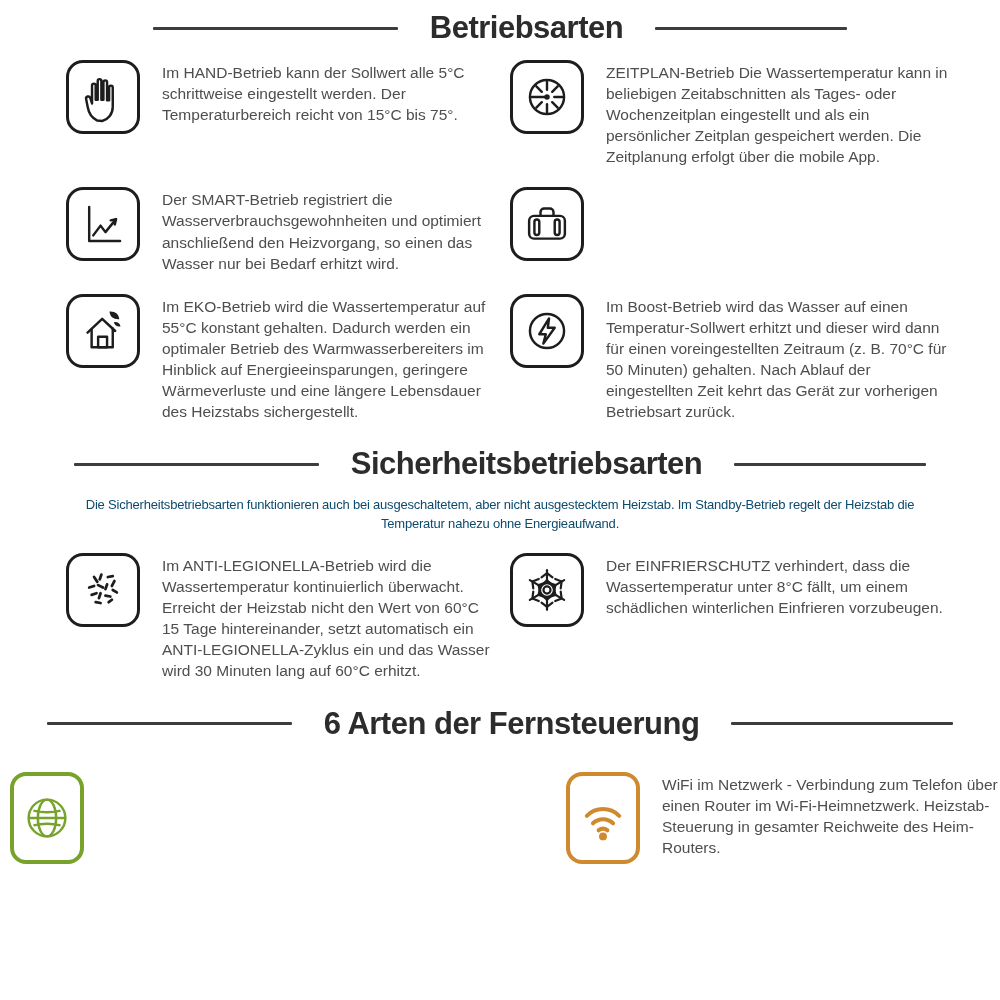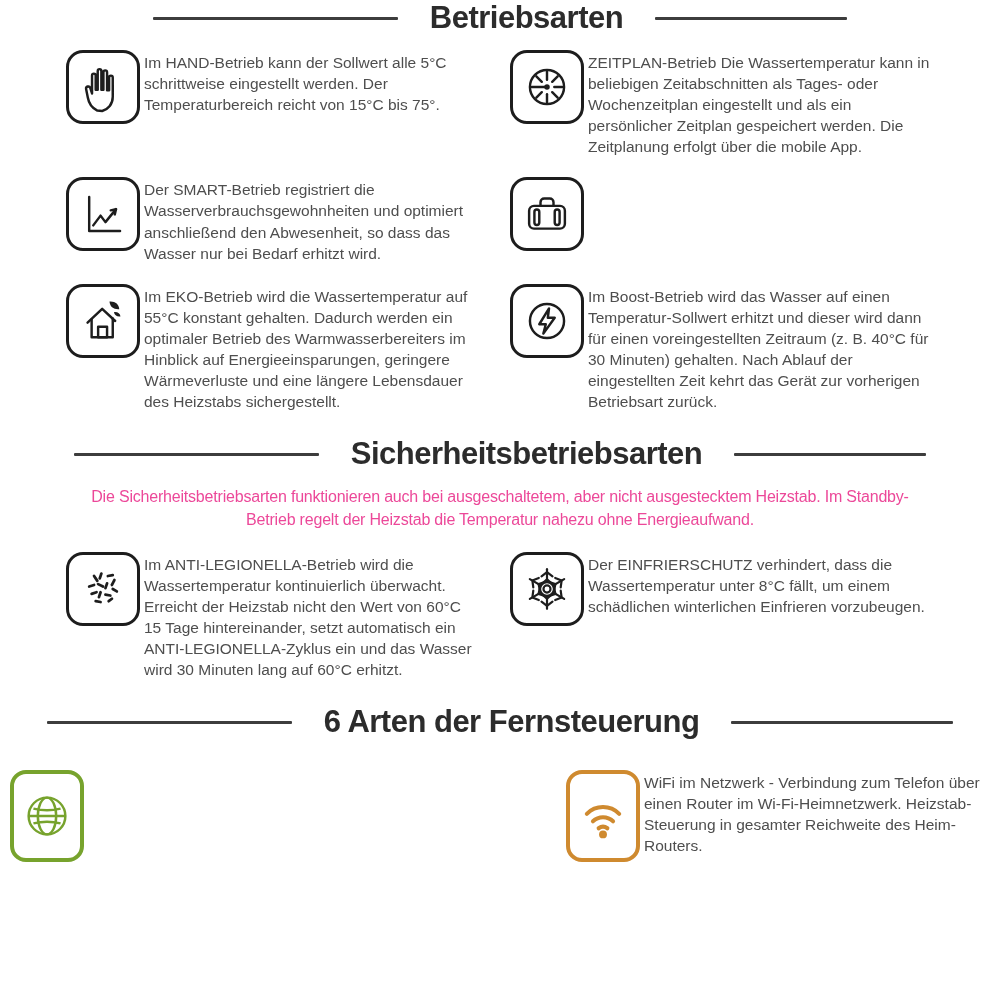--- a/index.html
+++ b/index.html
@@ -1,36 +1,36 @@
 <!DOCTYPE html>
 <html><head>
 <meta charset="utf-8">
 <style>
   html,body{margin:0;padding:0;background:#fff;}
   body{
     width:1000px;height:1000px;overflow:hidden;
     font-family:"Liberation Sans","DejaVu Sans",sans-serif;
     color:#4e4e4e;
   }
-  .page{width:1000px;height:1000px;background:#fff;box-sizing:border-box;}
+  .page{width:1000px;height:1000px;background:#fff;padding-top:10px;box-sizing:border-box;}
 
   
   .sect-title-row{display:flex;align-items:center;justify-content:center;gap:32px;margin:0 0 14px 0;}
   .sect-title-row h1{
     margin:0;font-size:31px;font-weight:700;color:#2c2c2c;letter-spacing:-0.5px;
     font-family:"Liberation Sans","DejaVu Sans",sans-serif;white-space:nowrap;
   }
   .rule{height:3px;background:#3d3d3d;border-radius:1px;}
   .rule-l{width:245px;}
   .rule-r{width:192px;}
   .rule-r-wide{width:222px;}
 
   
   .grid{display:grid;grid-template-columns:500px 500px;row-gap:20px;}
-  .item{display:flex;align-items:flex-start;gap:4px;}
+  .item{display:flex;align-items:flex-start;gap:22px;}
   .cell-l{padding-left:66px;box-sizing:border-box;}
   .cell-r{padding-left:10px;box-sizing:border-box;}
   .itext{margin:2px 0 0 0;font-size:15.5px;line-height:1.36;color:#4e4e4e;max-width:338px;}
   .cell-r .itext{max-width:350px;}
 
   
   .iconbox{
     width:74px;height:74px;flex-shrink:0;
     border:3.5px solid #1d1d1d;border-radius:17px;
     display:flex;align-items:center;justify-content:center;background:#fff;box-sizing:border-box;
@@ -44,21 +44,21 @@
     width:74px;height:92px;flex-shrink:0;border-radius:16px;background:#fff;
     display:flex;align-items:center;justify-content:center;box-sizing:border-box;
   }
   .cbox.blue{border:4px solid #2589ab;}
   .cbox.green{border:4px solid #77a32d;}
   .cbox.orange{border:4px solid #cf8a2f;}
 
   
   .intro{
     margin:4px auto 20px auto;max-width:860px;text-align:center;
-    font-size:16px;line-height:1.42;color:#ec4899;letter-spacing:-0.2px;
+    font-size:13px;line-height:1.42;color:#0c4a6e;letter-spacing:-0.2px;
   }
 
   .spacer-sm{height:16px;}
   .spacer-md{height:24px;}
 </style>
 </head>
 <body>
 
 <div class="page">
 
@@ -98,21 +98,21 @@
     </div>
 
     <div class="item cell-l">
       <div class="iconbox">
         <svg width="52" height="52" viewBox="0 0 64 64">
           <path class="stroke" d="M15 11 L15 53 L53 53"></path>
           <path class="stroke" d="M20 46 L29 34 L35 42 L48 26"></path>
           <path class="stroke" d="M41.5 27.5 L48 26 L46.5 32.5"></path>
         </svg>
       </div>
-      <p class="itext">Der SMART-Betrieb registriert die Wasserverbrauchsgewohnheiten und optimiert anschließend den Abwesenheit, so dass das Wasser nur bei Bedarf erhitzt wird.</p>
+      <p class="itext">Der SMART-Betrieb registriert die Wasserverbrauchsgewohnheiten und optimiert anschließend den Heizvorgang, so einen das Wasser nur bei Bedarf erhitzt wird.</p>
     </div>
 
     <div class="item cell-r">
       <div class="iconbox">
         <svg width="52" height="52" viewBox="0 0 64 64">
           <path class="stroke" d="M24 22 L24 17.5 C24 15 26 13 28.5 13 L35.5 13 C38 13 40 15 40 17.5 L40 22"></path>
           <rect class="stroke" x="10" y="22" width="44" height="28" rx="6"></rect>
           <rect class="stroke" x="16.5" y="26.5" width="6" height="19" rx="3"></rect>
           <rect class="stroke" x="41.5" y="26.5" width="6" height="19" rx="3"></rect>
         </svg>
@@ -132,21 +132,21 @@
       <p class="itext">Im EKO-Betrieb wird die Wassertemperatur auf 55°C konstant gehalten. Dadurch werden ein optimaler Betrieb des Warmwasserbereiters im Hinblick auf Energieeinsparungen, geringere Wärmeverluste und eine längere Lebensdauer des Heizstabs sichergestellt.</p>
     </div>
 
     <div class="item cell-r">
       <div class="iconbox">
         <svg width="52" height="52" viewBox="0 0 64 64">
           <circle class="stroke" cx="32" cy="32" r="21"></circle>
           <path class="stroke" d="M34.5 16.5 L22.5 36 L30.5 36 L27.5 47.5 L41.5 28 L33 28 Z"></path>
         </svg>
       </div>
-      <p class="itext">Im Boost-Betrieb wird das Wasser auf einen Temperatur-Sollwert erhitzt und dieser wird dann für einen voreingestellten Zeitraum (z. B. 40°C für 30 Minuten) gehalten. Nach Ablauf der eingestellten Zeit kehrt das Gerät zur vorherigen Betriebsart zurück.</p>
+      <p class="itext">Im Boost-Betrieb wird das Wasser auf einen Temperatur-Sollwert erhitzt und dieser wird dann für einen voreingestellten Zeitraum (z. B. 70°C für 50 Minuten) gehalten. Nach Ablauf der eingestellten Zeit kehrt das Gerät zur vorherigen Betriebsart zurück.</p>
     </div>
 
   </div>
 
   <div class="spacer-md"></div>
 
   <div class="sect-title-row">
     <span class="rule rule-l"></span>
     <h1>Sicherheitsbetriebsarten</h1>
     <span class="rule rule-r"></span>

